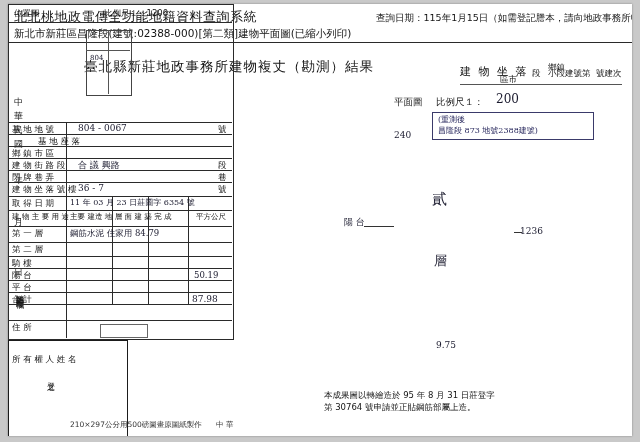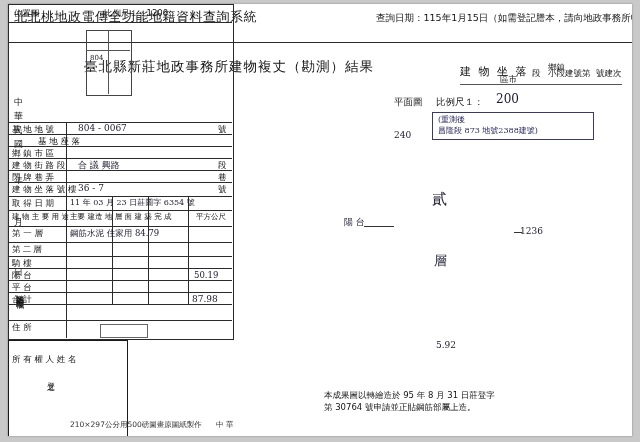--- a/index.html
+++ b/index.html
@@ -40,20 +40,21 @@
   #noteline1{left:316px;top:386px;font-size:8.5px;}
   #noteline2{left:316px;top:398px;font-size:8.5px;}
   #footnote{left:62px;top:416px;font-size:7.5px;color:#333;}
 </style>
 </head>
 <body>
 
 <div id="page">
 
   <div class="txt" id="sys-title">北北桃地政電傳全功能地籍資料查詢系統</div>
+  <div class="txt" id="sys-sub">新北市新莊區昌隆段(建號:02388-000)[第二類]建物平面圖(已縮小列印)</div>
   <div class="txt" id="query-date">查詢日期：115年1月15日（如需登記謄本，請向地政事務所申請。）</div>
 
   <div class="ln" style="left:0px;top:38px;width:624px;height:1px;"></div>
 
   <div class="txt striplabel" style="top:92px;">中</div>
   <div class="txt striplabel" style="top:106px;">華</div>
   <div class="txt striplabel" style="top:120px;">民</div>
   <div class="txt striplabel" style="top:134px;">國</div>
   <div class="txt striplabel" style="top:170px;">年</div>
   <div class="txt striplabel" style="top:212px;">月</div>
@@ -101,21 +102,21 @@
 
     <div class="txt cell" style="left:4px;top:120px;">基 地 地 號</div>
     <div class="txt cell" style="left:4px;top:132px;margin-left:26px;">基 地 座 落</div>
     <div class="txt cell" style="left:4px;top:144px;">鄉 鎮 市 區</div>
     <div class="txt cell" style="left:4px;top:156px;">建 物 街 路 段</div>
     <div class="txt cell" style="left:4px;top:168px;">門 牌 巷 弄</div>
     <div class="txt cell" style="left:4px;top:180px;">建 物 坐 落 號 樓</div>
     <div class="txt cell" style="left:4px;top:194px;">取 得 日 期</div>
     <div class="txt cell" style="left:4px;top:208px;font-size:7.5px;">建 物 主 要 用 途</div>
     <div class="txt cell" style="left:4px;top:224px;text-align:right;">第 一 層</div>
-    <div class="txt cell" style="left:4px;top:240px;font-family:Liberation Serif, serif;">第 二 層</div>
+    <div class="txt cell" style="left:4px;top:240px;">第 二 層</div>
     <div class="txt cell" style="left:4px;top:254px;">騎 樓</div>
     <div class="txt cell" style="left:4px;top:266px;">陽 台</div>
     <div class="txt cell" style="left:4px;top:278px;">平 台</div>
     <div class="txt cell" style="left:4px;top:290px;">合 計</div>
     <div class="txt cell" style="left:4px;top:302px;margin-top:48px;">所 有 權 人 姓 名</div>
     <div class="txt cell" style="left:4px;top:318px;">住 所</div>
 
     <div class="txt hand" style="left:70px;top:119px;font-size:9px;">804 - 0067</div>
     <div class="txt hand" style="left:70px;top:155px;font-size:9px;">合 議 興路</div>
     <div class="txt hand" style="left:70px;top:179px;font-size:9px;">36 - 7</div>
@@ -155,21 +156,21 @@
   <div class="box" style="left:424px;top:108px;width:160px;height:26px;border-color:#3a3a6a;"></div>
   <div class="txt hand" style="left:430px;top:110px;font-size:8px;line-height:11px;color:#26265c;">(重測後
 昌隆段 873 地號2388建號)</div>
 
   <div id="bldg"></div>
   <div class="txt hand" style="left:386px;top:126px;font-size:9px;">240</div>
   <div class="txt hand" style="left:336px;top:212px;font-size:9px;">陽 台</div>
   <div class="txt hand" style="left:512px;top:222px;font-size:9px;">1236</div>
   <div class="txt hand" style="left:424px;top:186px;font-size:15px;letter-spacing:2px;">貳</div>
   <div class="txt hand" style="left:426px;top:248px;font-size:13px;">層</div>
-  <div class="txt hand" style="left:428px;top:336px;font-size:9px;">5.92</div>
+  <div class="txt hand" style="left:428px;top:336px;font-size:9px;">9.75</div>
 
   <div class="ln" style="left:356px;top:222px;width:30px;height:1px;background:#333;"></div>
   <div class="ln" style="left:506px;top:228px;width:8px;height:1px;background:#333;"></div>
 
   <div class="txt" id="noteline1">本成果圖以轉繪造於 95 年 8 月 31 日莊登字</div>
   <div class="txt" id="noteline2">第 30764 號申請並正貼鋼筋部屬上造。</div>
 
 </div>
 
 </body></html>

